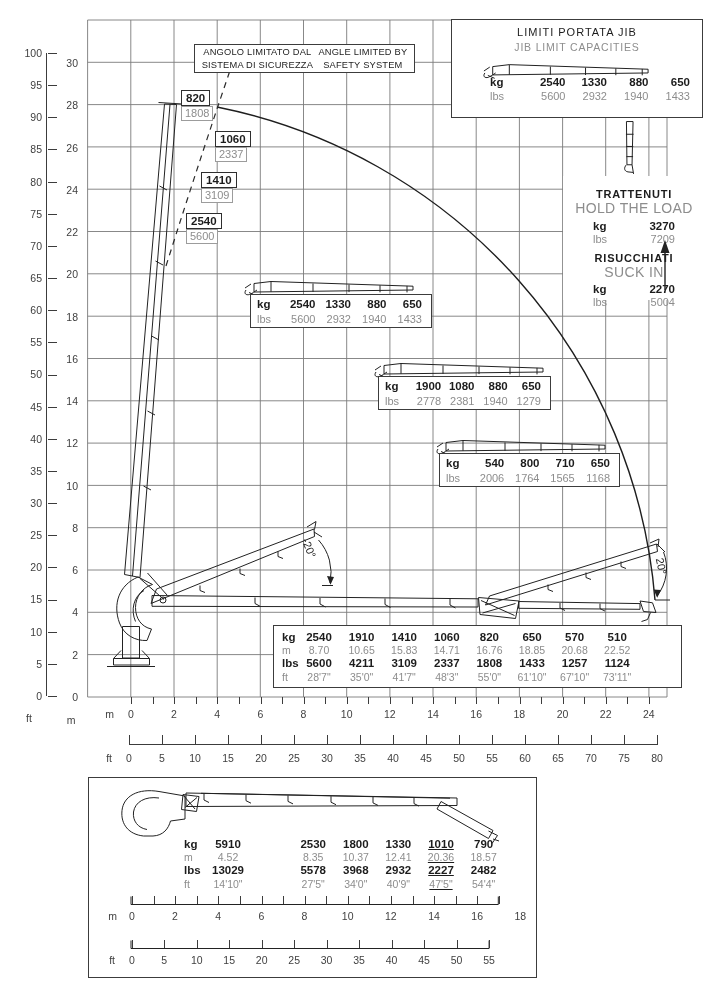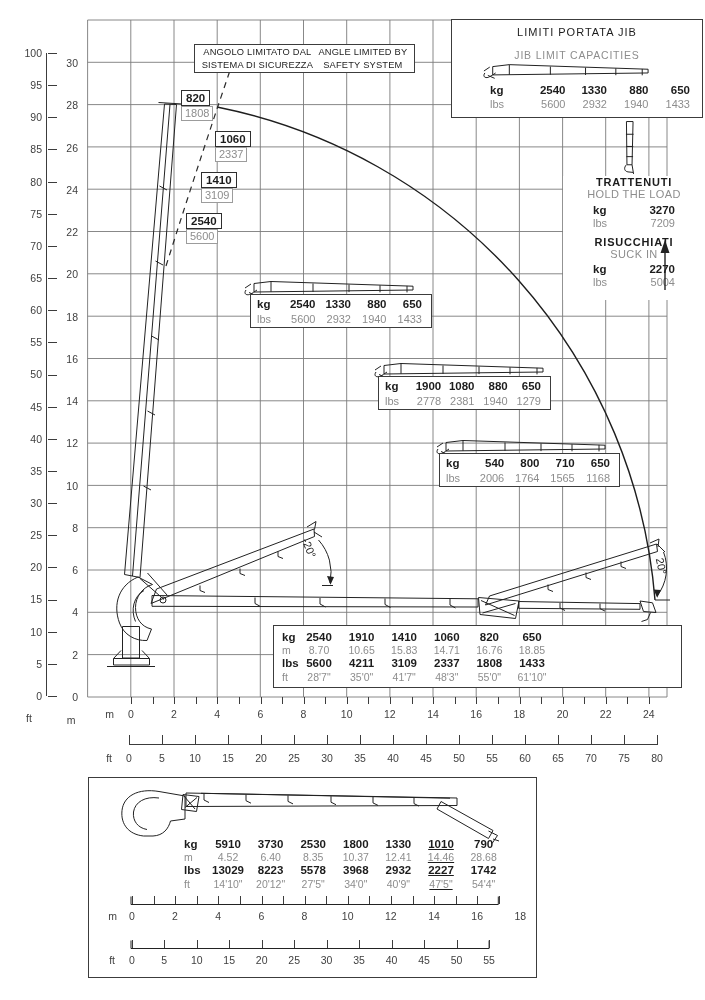--- a/index.html
+++ b/index.html
@@ -37,31 +37,31 @@
   .mtab{border:1px solid #3c3c3c;background:#fff;padding:2px 4px 1px 6px}
   .mrow{display:flex;line-height:14.5px}
   .mrow .u{width:28px}
   .mrow .v{flex:1;text-align:right;padding-right:5px}
   .mrow.kg{font-weight:bold;font-size:11.5px}
   .mrow.lbs{color:#8d8d8d;font-size:11px}
 
   
   .jlbox{border:1px solid #3c3c3c;background:#fff}
   .jlbox .t1{text-align:center;font-size:11px;letter-spacing:1px;margin-top:6px}
-  .jlbox .t2{text-align:center;font-size:10.5px;letter-spacing:.8px;color:#8d8d8d;margin-top:11px}
+  .jlbox .t2{text-align:center;font-size:10.5px;letter-spacing:.8px;color:#8d8d8d;margin-top:3px}
   .jlrow{display:flex;padding:0 12px 0 38px;line-height:14px}
   .jlrow .u{width:34px}
   .jlrow .v{flex:1;text-align:right}
   .jlrow.kg{font-weight:bold;font-size:11.5px}
   .jlrow.lbs{color:#8d8d8d;font-size:11px}
 
   
   .hold{background:#fff;text-align:center}
   .hold .t-it{font-size:11px;letter-spacing:.8px;font-weight:bold}
-  .hold .t-en{font-size:11px;letter-spacing:.4px;color:#8d8d8d}
+  .hold .t-en{font-size:14px;letter-spacing:.4px;color:#8d8d8d}
   .hrow{display:flex;justify-content:center;line-height:13px}
   .hrow .u{width:30px;text-align:left}
   .hrow .v{width:52px;text-align:right}
   .hrow.kg{font-weight:bold;font-size:11.5px}
   .hrow.lbs{color:#8d8d8d;font-size:11px}
 
   
   .tbox{border:1px solid #3c3c3c;background:#fff}
   .tlbls div,.tcol div{height:13.2px;line-height:13.2px}
   .r-kg{font-weight:bold;font-size:11.5px}
@@ -276,21 +276,21 @@
       
     <div class="v">5600</div><div class="v">2932</div><div class="v">1940</div><div class="v">1433</div></div>
   </div>
 </div>
 
 <svg class="abs" style="left:621px;top:119px" width="17" height="59" viewBox="0 0 16 58">
     <use href="#jib-v"></use>
   </svg>
 
 <div class="abs hold" style="left:563px;top:176px;width:142px;height:124px">
-  <div class="t-it" style="margin-top:0">TRATTENUTI</div>
+  <div class="t-it" style="margin-top:12px">TRATTENUTI</div>
   <div class="t-en">HOLD THE LOAD</div>
   <div class="hrow kg" style="margin-top:4px">
     <span class="u">kg</span>
     <span class="v">3270</span>
   </div>
   <div class="hrow lbs">
     <span class="u gray">lbs</span>
     <span class="v">7209</span>
   </div>
   <div class="t-it" style="margin-top:6px">RISUCCHIATI</div>
@@ -403,20 +403,32 @@
       <div class="r-kg">820</div>
       <div class="r-m">16.76</div>
       <div class="r-lbs">1808</div>
       <div class="r-ft">55'0"</div>
     </div>
       <div class="tcol" style="left: 258px; top: 5px;">
       <div class="r-kg">650</div>
       <div class="r-m">18.85</div>
       <div class="r-lbs">1433</div>
       <div class="r-ft">61'10"</div>
+    </div>
+      <div class="tcol" style="left: 300.6px; top: 5px;">
+      <div class="r-kg">570</div>
+      <div class="r-m">20.68</div>
+      <div class="r-lbs">1257</div>
+      <div class="r-ft">67'10"</div>
+    </div>
+      <div class="tcol" style="left: 343.2px; top: 5px;">
+      <div class="r-kg">510</div>
+      <div class="r-m">22.52</div>
+      <div class="r-lbs">1124</div>
+      <div class="r-ft">73'11"</div>
     </div>
     </div>
 </div>
 
 <div class="abs tbox" style="left:88px;top:777px;width:449px;height:201px">
   <svg class="abs" style="left:0;top:0" width="449" height="201" viewBox="0 0 449 201">
     <g stroke="#222" stroke-width="1" fill="none">
       <path d="M96 18 L70 13.5 C49 10 34.5 18 33 32.5 C31.5 46.5 40 56.5 54.5 58 L64 58 C74.5 57.5 79.5 50.5 81.5 43 L96 41 Z"></path>
       <path d="M70 20 C56 18 46 24 44.5 34 C43.5 43 49 50 58 51.5"></path>
       <path d="M94 16.5l16 2l-2.5 15l-15 -2 Z M95 18 L106 31 M108 19.5 L96 29.5"></path>
@@ -435,54 +447,48 @@
     <div class="r-ft">ft</div>
   </div>
   <div class="abs" style="left:0;top:0;right:0;bottom:0">
 
   <div class="tcol" style="left: 139px; top: 60px;">
       <div class="r-kg">5910</div>
       <div class="r-m">4.52</div>
       <div class="r-lbs">13029</div>
       <div class="r-ft">14'10"</div>
     </div>
-      <div class="tcol" style="left: 181.6px; top: 60px;">
-      <div class="r-kg">3730</div>
-      <div class="r-m">6.40</div>
-      <div class="r-lbs">8223</div>
-      <div class="r-ft">20'12"</div>
-    </div>
       <div class="tcol" style="left: 224.2px; top: 60px;">
       <div class="r-kg">2530</div>
       <div class="r-m">8.35</div>
       <div class="r-lbs">5578</div>
       <div class="r-ft">27'5"</div>
     </div>
       <div class="tcol" style="left: 266.8px; top: 60px;">
       <div class="r-kg">1800</div>
       <div class="r-m">10.37</div>
       <div class="r-lbs">3968</div>
       <div class="r-ft">34'0"</div>
     </div>
       <div class="tcol" style="left: 309.4px; top: 60px;">
       <div class="r-kg">1330</div>
       <div class="r-m">12.41</div>
       <div class="r-lbs">2932</div>
       <div class="r-ft">40'9"</div>
     </div>
       <div class="tcol" style="left: 352px; top: 60px; text-decoration: underline;">
       <div class="r-kg">1010</div>
-      <div class="r-m">14.46</div>
+      <div class="r-m">20.36</div>
       <div class="r-lbs">2227</div>
       <div class="r-ft">47'5"</div>
     </div>
       <div class="tcol" style="left: 394.6px; top: 60px;">
       <div class="r-kg">790</div>
-      <div class="r-m">28.68</div>
-      <div class="r-lbs">1742</div>
+      <div class="r-m">18.57</div>
+      <div class="r-lbs">2482</div>
       <div class="r-ft">54'4"</div>
     </div>
     </div>
 
   <div class="abs tstrip tx215" style="left:42.8px;top:118px;width:368px;height:8px"></div>
   <div class="abs" style="left:0;top:0;width:0;height:0">
 
   <div class="hlab" style="left: 42.8px; top: 132px;">0</div>
       <div class="hlab" style="left: 85.97px; top: 132px;">2</div>
       <div class="hlab" style="left: 129.14px; top: 132px;">4</div>

